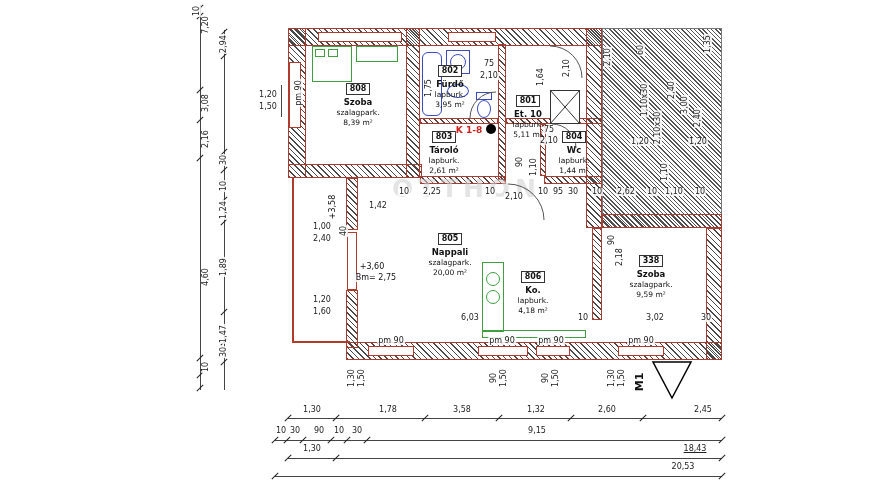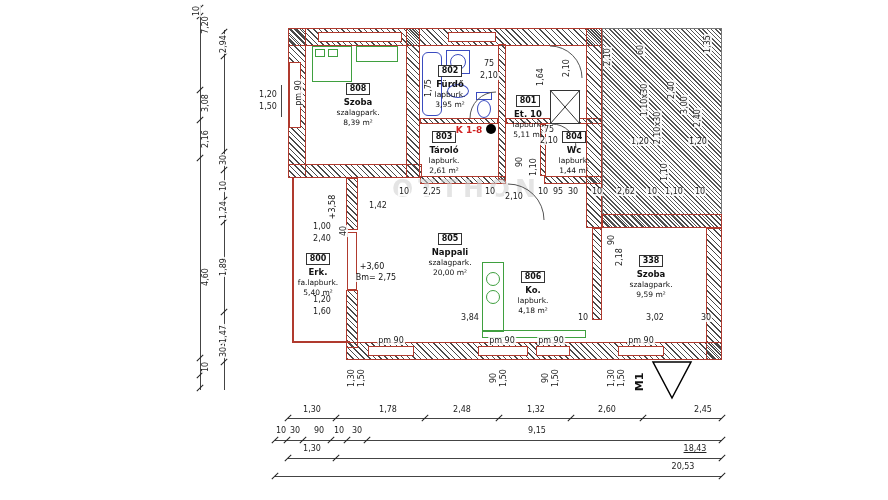--- a/index.html
+++ b/index.html
@@ -104,26 +104,20 @@
   <svg class="ovl" width="888" height="500">
     <path d="M508,184 A36,36 0 0 1 544,220" fill="none" stroke="#555" stroke-width="1"></path>
     <path d="M470,118 A26,26 0 0 1 496,92" fill="none" stroke="#555" stroke-width="1"></path>
     <path d="M552,124 A24,24 0 0 1 576,148" fill="none" stroke="#555" stroke-width="1"></path>
     <path d="M550,46 A32,32 0 0 1 582,78" fill="none" stroke="#555" stroke-width="1"></path>
     <path d="M550,90 L580,124 M580,90 L550,124" stroke="#333" stroke-width="1"></path>
     <circle cx="491" cy="129" r="5" fill="#000"></circle>
     <polygon points="653,362 691,362 672,398" fill="#fff" stroke="#000" stroke-width="1.5"></polygon>
   </svg>
 
-  <div class="room" style="left:288px;top:246px;width:60px;">
-    <span class="rid">800</span>
-    <div class="rname">Erk.</div>
-    <div class="rfin">fa.lapburk.</div>
-    <div class="rarea">5,40 m²</div>
-  </div>
   <div class="room" style="left:502px;top:88px;width:52px;">
     <span class="rid">801</span>
     <div class="rname">Et. 10</div>
     <div class="rfin">lapburk.</div>
     <div class="rarea">5,11 m²</div>
   </div>
   <div class="room" style="left:422px;top:58px;width:56px;">
     <span class="rid">802</span>
     <div class="rname">Fürdő</div>
     <div class="rfin">lapburk.</div>
@@ -265,39 +259,39 @@
       <span class="dim" style="left: 640px; top: 142px;">1,20</span>
       <span class="dim" style="left: 698px; top: 142px;">1,20</span>
       <span class="dim" style="left: 665px; top: 172px; transform: translate(-50%, -50%) rotate(-90deg);">1,10</span>
       <span class="dim" style="left: 612px; top: 240px; transform: translate(-50%, -50%) rotate(-90deg);">90</span>
       <span class="dim" style="left: 620px; top: 257px; transform: translate(-50%, -50%) rotate(-90deg);">2,18</span>
       <span class="dim" style="left: 322px; top: 227px;">1,00</span>
       <span class="dim" style="left: 322px; top: 239px;">2,40</span>
       <span class="dim" style="left: 344px; top: 231px; transform: translate(-50%, -50%) rotate(-90deg);">40</span>
       <span class="dim" style="left: 322px; top: 300px;">1,20</span>
       <span class="dim" style="left: 322px; top: 312px;">1,60</span>
-      <span class="dim" style="left: 470px; top: 318px;">3,84</span>
+      <span class="dim" style="left: 470px; top: 318px;">6,03</span>
       <span class="dim" style="left: 583px; top: 318px;">10</span>
       <span class="dim" style="left: 655px; top: 318px;">3,02</span>
       <span class="dim" style="left: 706px; top: 318px;">30</span>
       <span class="dim" style="left: 391px; top: 341px;">pm 90</span>
       <span class="dim" style="left: 502px; top: 341px;">pm 90</span>
       <span class="dim" style="left: 551px; top: 341px;">pm 90</span>
       <span class="dim" style="left: 641px; top: 341px;">pm 90</span>
       <span class="dim" style="left: 352px; top: 378px; transform: translate(-50%, -50%) rotate(-90deg);">1,30</span>
       <span class="dim" style="left: 362px; top: 378px; transform: translate(-50%, -50%) rotate(-90deg);">1,50</span>
       <span class="dim" style="left: 494px; top: 378px; transform: translate(-50%, -50%) rotate(-90deg);">90</span>
       <span class="dim" style="left: 504px; top: 378px; transform: translate(-50%, -50%) rotate(-90deg);">1,50</span>
       <span class="dim" style="left: 546px; top: 378px; transform: translate(-50%, -50%) rotate(-90deg);">90</span>
       <span class="dim" style="left: 556px; top: 378px; transform: translate(-50%, -50%) rotate(-90deg);">1,50</span>
       <span class="dim" style="left: 612px; top: 378px; transform: translate(-50%, -50%) rotate(-90deg);">1,30</span>
       <span class="dim" style="left: 622px; top: 378px; transform: translate(-50%, -50%) rotate(-90deg);">1,50</span>
       <span class="dim" style="left: 312px; top: 410px;">1,30</span>
       <span class="dim" style="left: 388px; top: 410px;">1,78</span>
-      <span class="dim" style="left: 462px; top: 410px;">2,48</span>
+      <span class="dim" style="left: 462px; top: 410px;">3,58</span>
       <span class="dim" style="left: 536px; top: 410px;">1,32</span>
       <span class="dim" style="left: 607px; top: 410px;">2,60</span>
       <span class="dim" style="left: 703px; top: 410px;">2,45</span>
       <span class="dim" style="left: 281px; top: 431px;">10</span>
       <span class="dim" style="left: 295px; top: 431px;">30</span>
       <span class="dim" style="left: 319px; top: 431px;">90</span>
       <span class="dim" style="left: 339px; top: 431px;">10</span>
       <span class="dim" style="left: 357px; top: 431px;">30</span>
       <span class="dim" style="left: 537px; top: 431px;">9,15</span>
       <span class="dim" style="left: 312px; top: 449px;">1,30</span>

